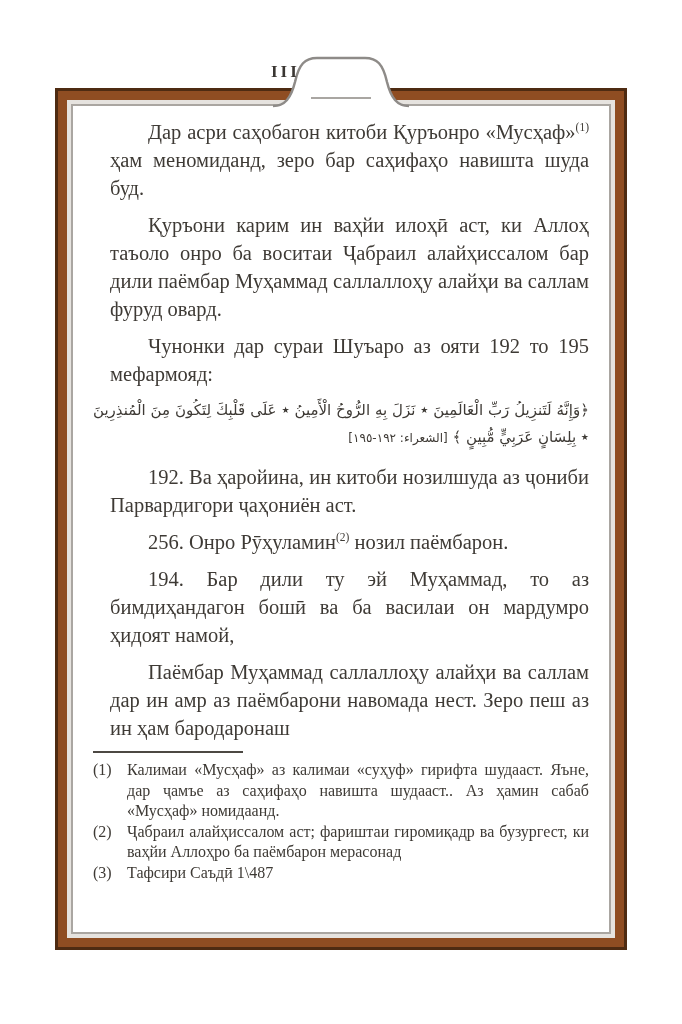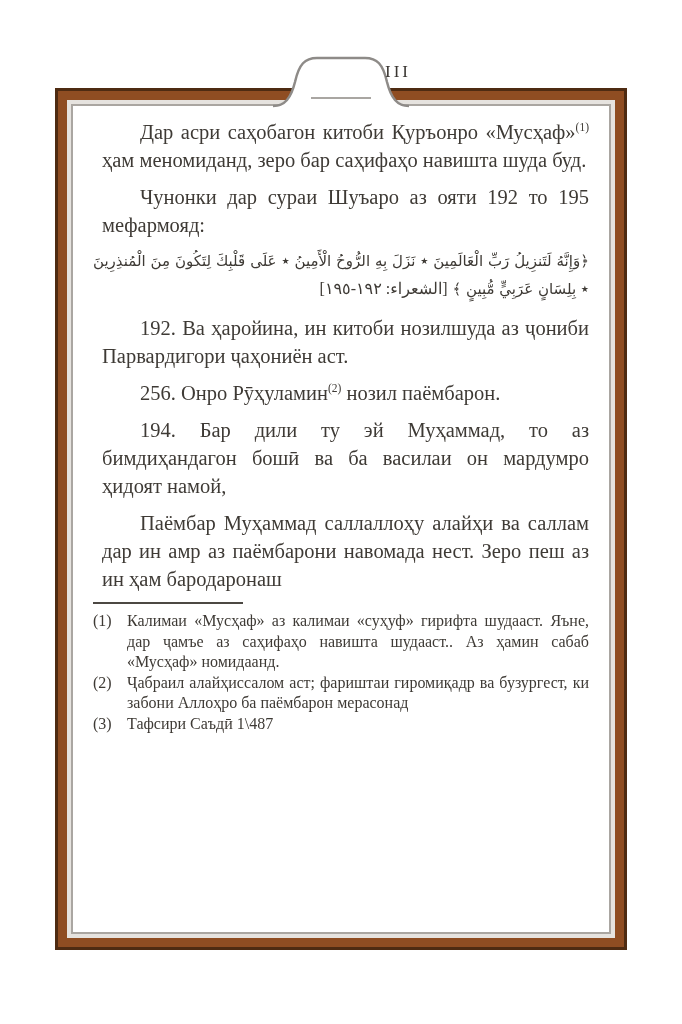--- a/index.html
+++ b/index.html
@@ -42,33 +42,33 @@
   .tab {
     position: absolute;
     top: 52px; left: 50%;
     transform: translateX(-50%);
     width: 140px; height: 56px;
     z-index: 3;
   }
   .tab svg { position: absolute; inset: 0; }
   .roman {
     position: absolute; top: 10px; left: 0;
-    width: 100%; text-align: right;
-    font-size: 17px; font-weight: normal;
+    width: 100%; text-align: left;
+    font-size: 17px; font-weight: bold;
     letter-spacing: 3px; color: #3a3632;
   }
   .tab-line {
     position: absolute; bottom: 9px; left: 50%;
     transform: translateX(-50%);
     width: 60px; border-top: 2px solid #a9a6a2;
   }
 
   
   .para {
-    margin: 0 0 9px 9px;
+    margin: 0 0 9px 17px;
     text-indent: 38px;
     text-align: justify;
     font-size: 20.5px;
     line-height: 28px;
   }
   sup.fnmark {
     font-size: 11.5px;
     line-height: 0;
     vertical-align: super;
   }
@@ -77,23 +77,22 @@
   .arabic-block {
     direction: rtl;
     text-align: justify;
     font-family: "DejaVu Sans", sans-serif;
     font-size: 15px;
     line-height: 27px;
     margin: 2px 0 11px 0;
     color: #3e3a35;
   }
   .arabic-ref {
-    font-size: 16px;
+    font-size: 12px;
     white-space: nowrap;
-    font-family: Liberation Serif, serif;
   }
 
   
   .fn-sep {
     width: 150px;
     border-top: 2px solid #4c4843;
     margin: 6px 0 7px 0;
   }
   .footnote {
     display: flex;
@@ -115,36 +114,37 @@
     </svg>
     <div class="roman">III</div>
     <div class="tab-line"></div>
   </div>
 
   <div class="frame">
     <div class="frame-light">
       <div class="frame-inner">
         <div>
             <p class="para"><span>Дар асри саҳобагон китоби Қуръонро «Мусҳаф»</span><sup class="fnmark">(1)</sup><span> ҳам меномиданд, зеро бар саҳифаҳо навишта шуда буд.</span></p>
+            <p class="para"><span>Қуръони карим ин ваҳйи илоҳӣ аст, ки Аллоҳ таъоло онро ба воситаи Ҷабраил алайҳиссалом бар дили паёмбар Муҳаммад саллаллоҳу алайҳи ва саллам фуруд овард.</span></p>
             <p class="para"><span>Чунонки дар сураи Шуъаро аз ояти 192 то 195 мефармояд:</span></p>
             <div class="arabic-block"><span>﴿وَإِنَّهُ لَتَنزِيلُ رَبِّ الْعَالَمِينَ ٭ نَزَلَ بِهِ الرُّوحُ الْأَمِينُ ٭ عَلَى قَلْبِكَ لِتَكُونَ مِنَ الْمُنذِرِينَ ٭ بِلِسَانٍ عَرَبِيٍّ مُّبِينٍ ﴾ </span><span class="arabic-ref">[الشعراء: ١٩٢-١٩٥]</span></div>
             <p class="para"><span>192. Ва ҳаройина, ин китоби нозилшуда аз ҷониби Парвардигори ҷаҳониён аст.</span></p>
             <p class="para"><span>256. Онро Рӯҳуламин</span><sup class="fnmark">(2)</sup><span> нозил паёмбарон.</span></p>
             <p class="para"><span>194. Бар дили ту эй Муҳаммад, то аз бимдиҳандагон бошӣ ва ба василаи он мардумро ҳидоят намой,</span></p>
             <p class="para"><span>Паёмбар Муҳаммад саллаллоҳу алайҳи ва саллам дар ин амр аз паёмбарони навомада нест. Зеро пеш аз ин ҳам бародаронаш</span></p>
           </div>
         <div class="fn-sep"></div>
         <div>
             <div class="footnote">
               <span class="fn-marker">(1)</span>
               <span class="fn-text">Калимаи «Мусҳаф» аз калимаи «суҳуф» гирифта шудааст. Яъне, дар ҷамъе аз саҳифаҳо навишта шудааст.. Аз ҳамин сабаб «Мусҳаф» номидаанд.</span>
             </div>
             <div class="footnote">
               <span class="fn-marker">(2)</span>
-              <span class="fn-text">Ҷабраил алайҳиссалом аст; фариштаи гиромиқадр ва бузургест, ки забони Аллоҳро ба паёмбарон мерасонад</span>
+              <span class="fn-text">Ҷабраил алайҳиссалом аст; фариштаи гиромиқадр ва бузургест, ки ваҳйи Аллоҳро ба паёмбарон мерасонад</span>
             </div>
             <div class="footnote">
               <span class="fn-marker">(3)</span>
               <span class="fn-text">Тафсири Саъдӣ 1\487</span>
             </div>
           </div>
       </div>
     </div>
   </div>
 

